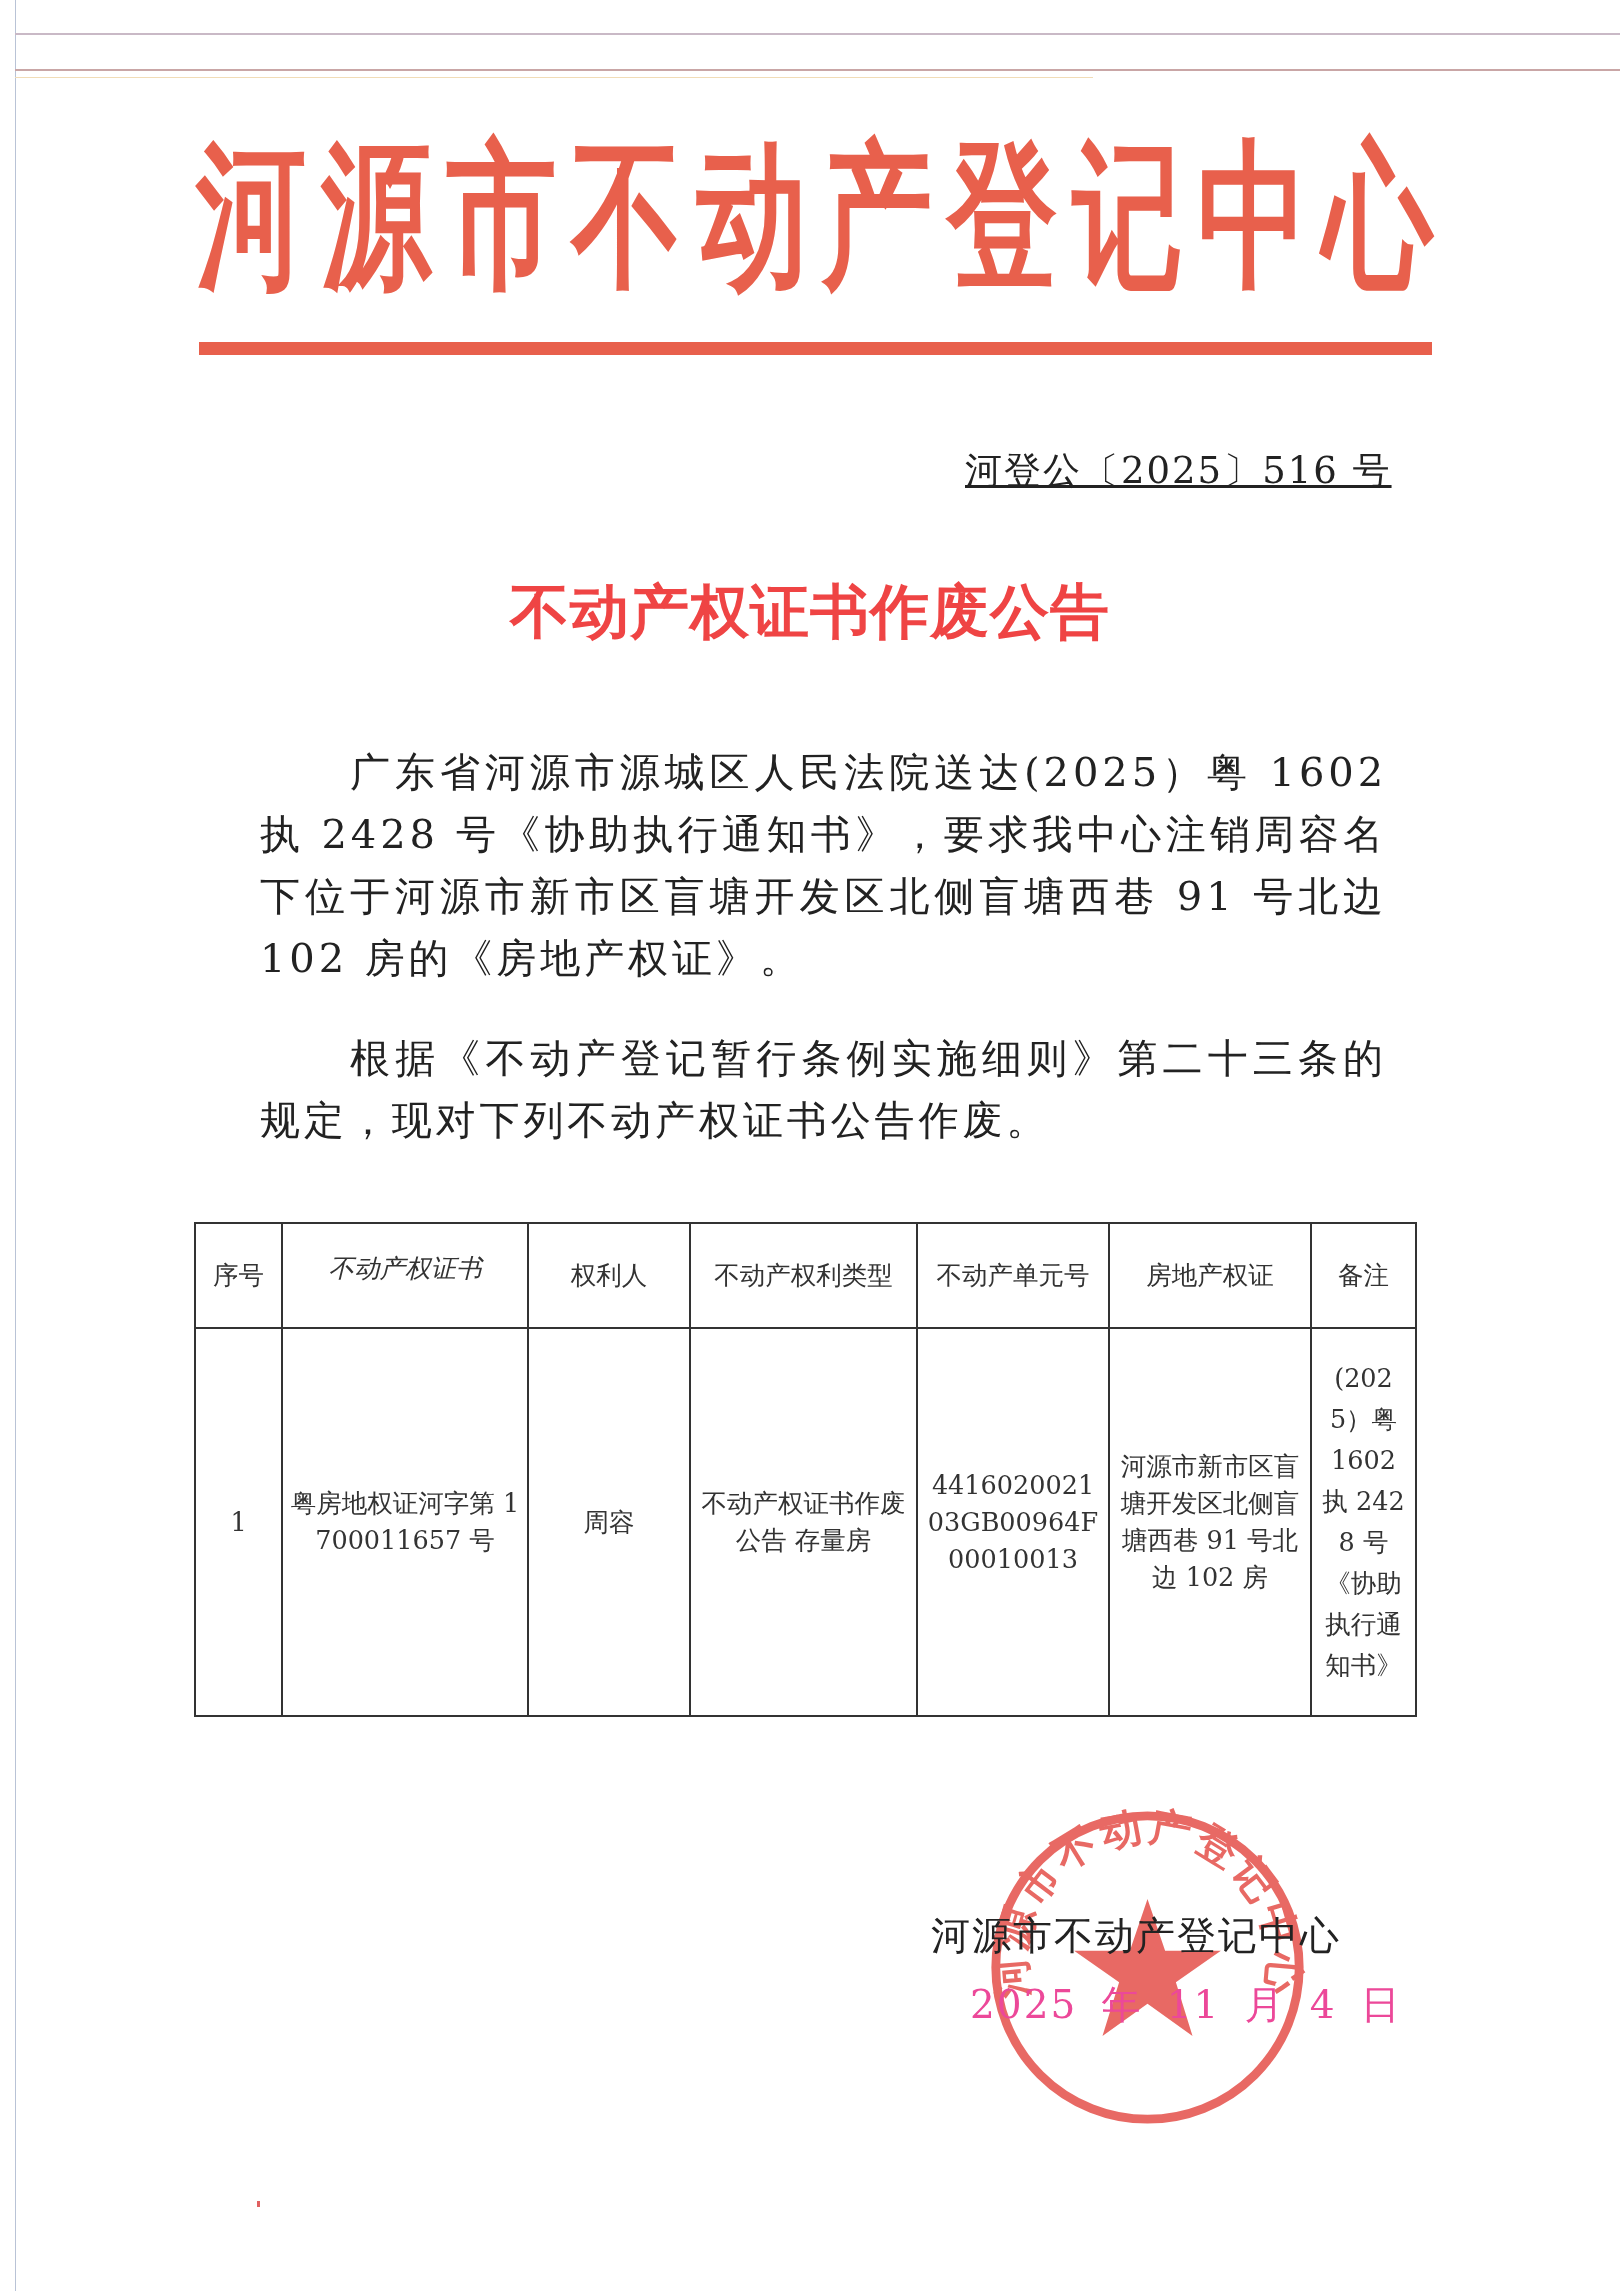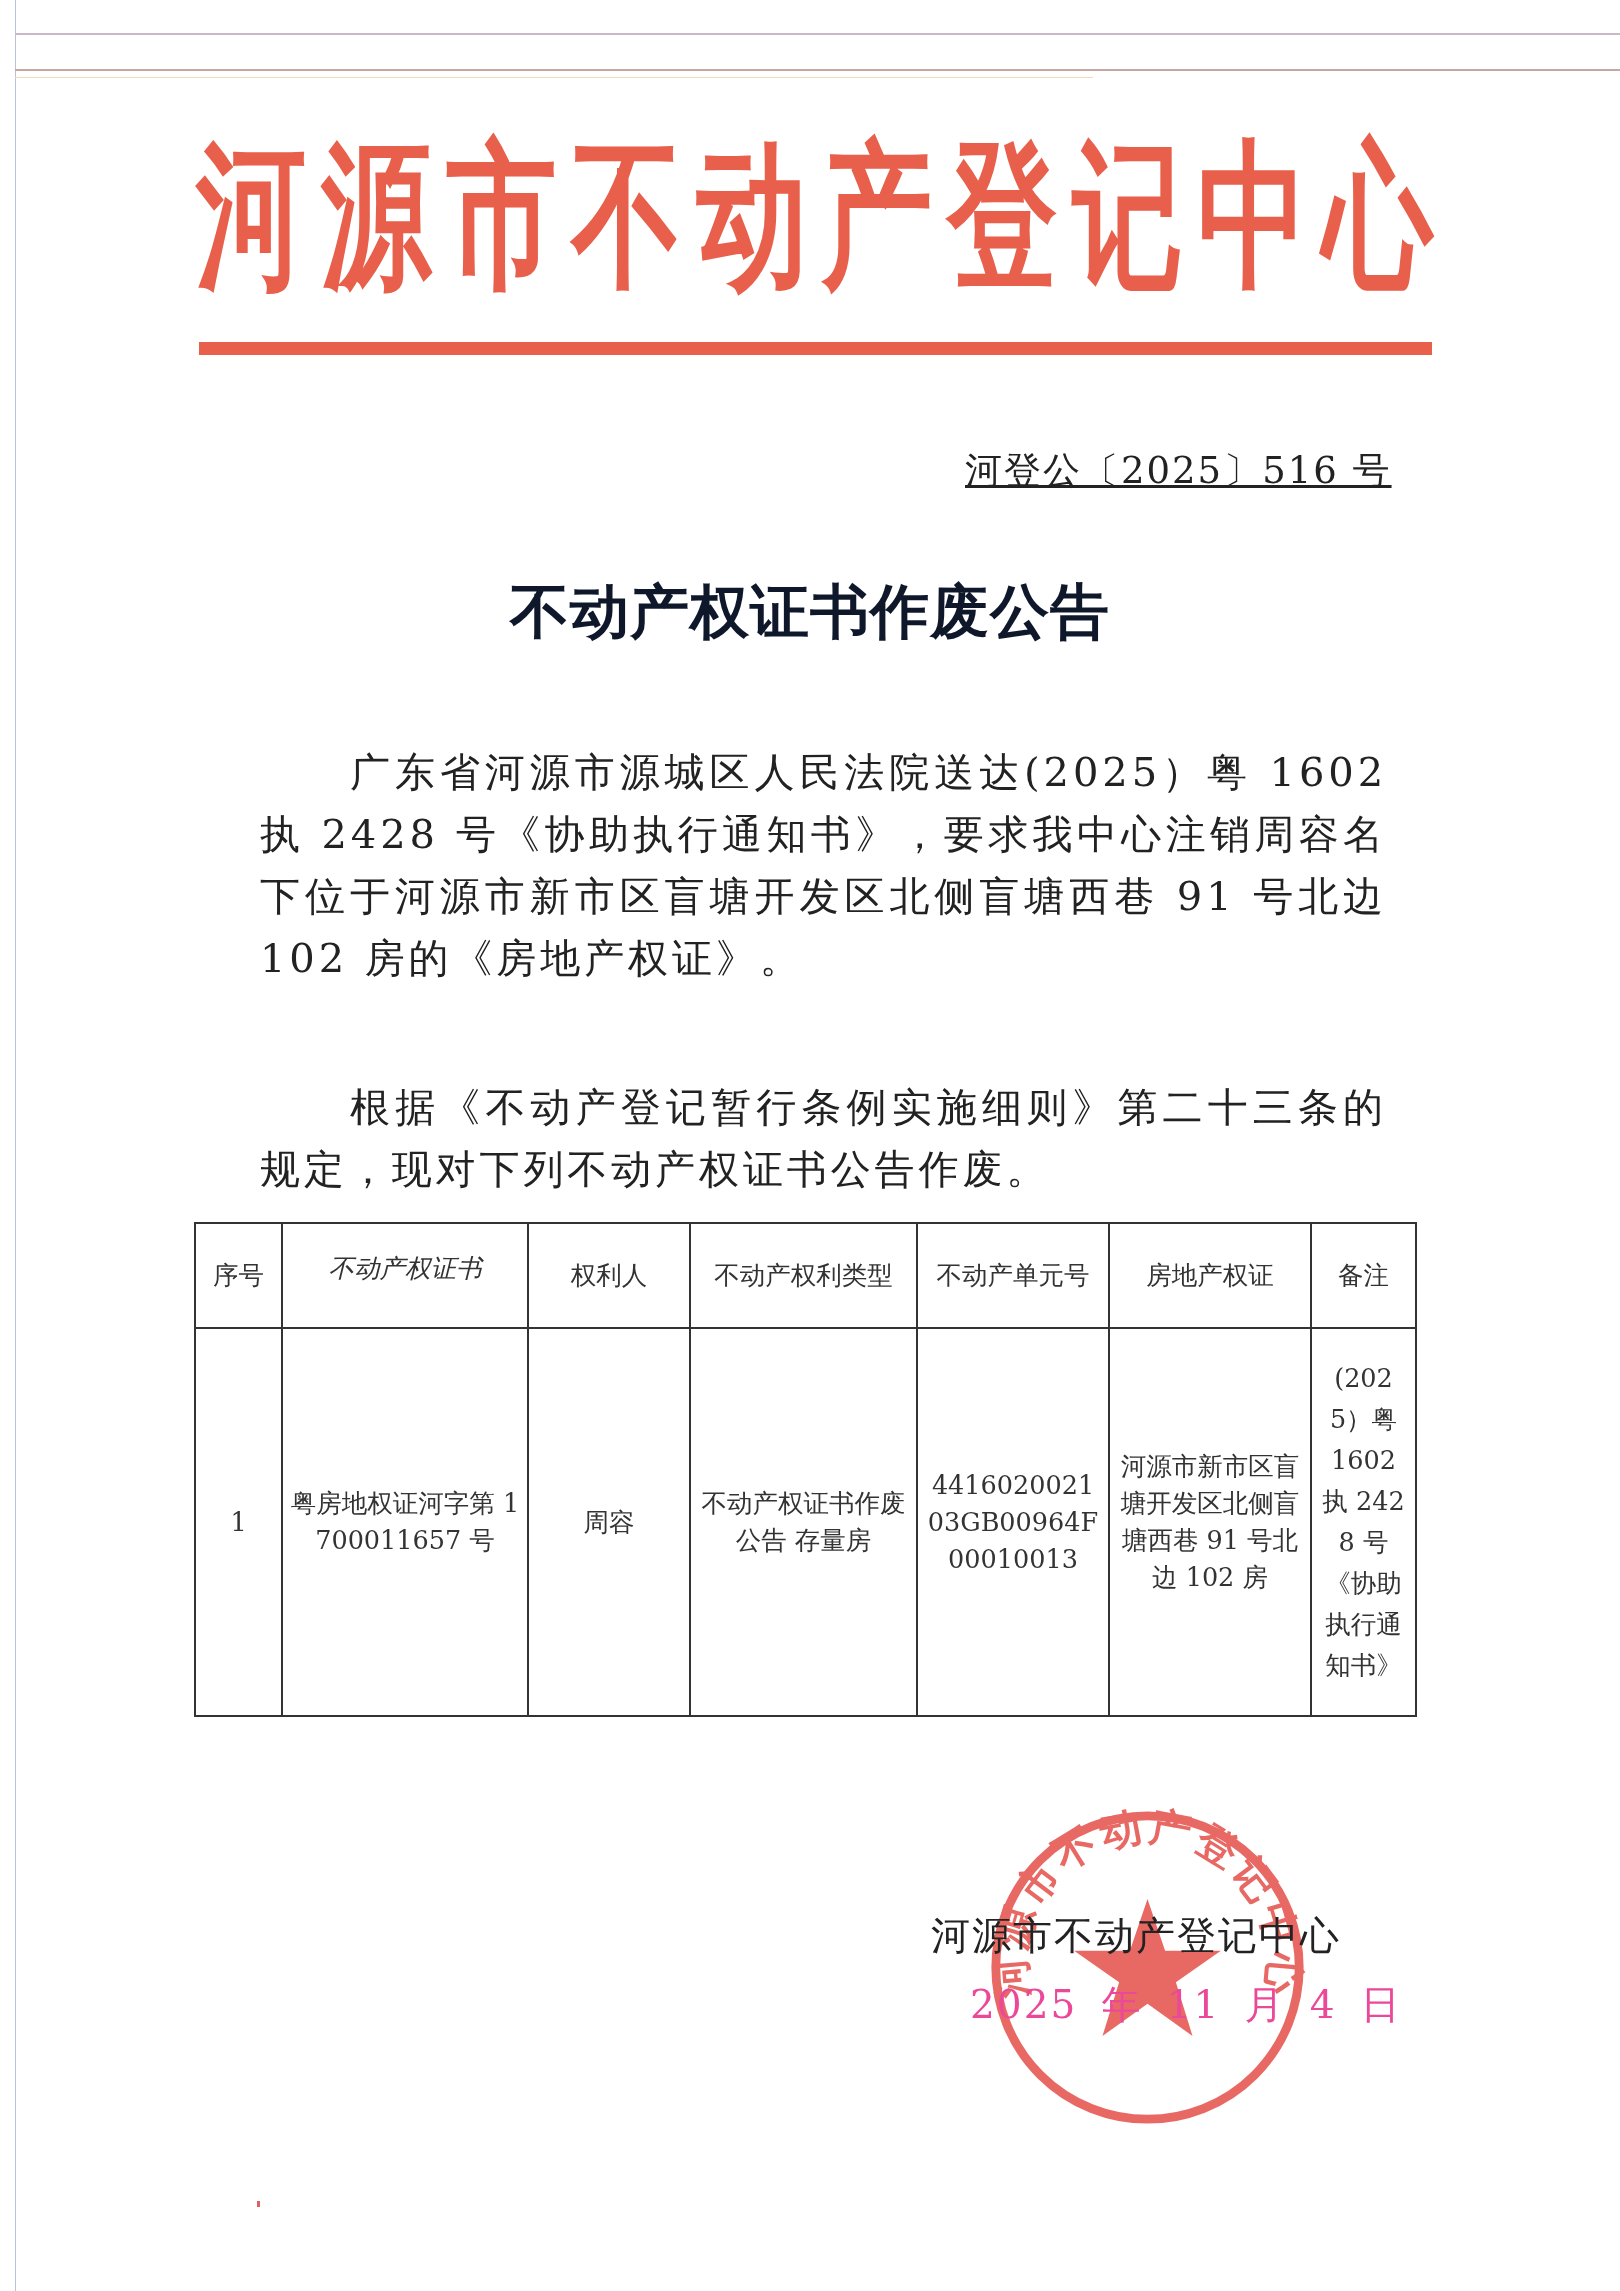--- a/index.html
+++ b/index.html
@@ -16,26 +16,26 @@
   
   .letterhead { left: 196px; top: 137px; width: 1235px; height: 157px;
                 display: flex; justify-content: space-between; align-items: center; }
   .letterhead span { color: #e8604c; font-family: "DejaVu Serif", serif; font-weight: bold;
                      font-size: 110px; display: inline-block; transform: scaleY(1.45);
                      transform-origin: center; line-height: 1; width: 108px; text-align: center; }
   .red-bar { left: 199px; top: 342px; width: 1233px; height: 12.7px; background: #e8604c; }
 
   .doc-no { left: 965px; top: 446px; font-size: 37px; letter-spacing: 2px; color: #222; text-decoration: underline; }
   .doc-title { left: 0; width: 1620px; top: 573px; text-align: center; font-size: 59px;
-               font-weight: bold; color: #0f172a; letter-spacing: 1px; }
+               font-weight: bold; color: #ef4444; letter-spacing: 1px; }
 
   .para { left: 252px; width: 1127px; font-size: 40px; line-height: 62px;
           text-align: justify; text-indent: 90px; color: #222; letter-spacing: 3.9px; margin: 8px; }
   .p1 { top: 733px; }
-  .p2 { top: 1068px; }
+  .p2 { top: 1019px; }
 
   
   .notice-table { left: 194px; top: 1222px; border-collapse: collapse; table-layout: fixed;
                   font-size: 25.5px; color: #333; }
   .notice-table td, .notice-table th { border: 2px solid #333; text-align: center;
                   vertical-align: middle; font-weight: normal; padding: 0 5.9px; line-height: 37px; }
   .notice-table thead tr { height: 105px; }
   .notice-table tbody tr { height: 388px; }
   .th-top { vertical-align: top !important; padding-top: 25.5px !important; font-style: italic; }
   .remark { line-height: 41px !important; word-break: break-all; padding: 0 7.8px !important; }

